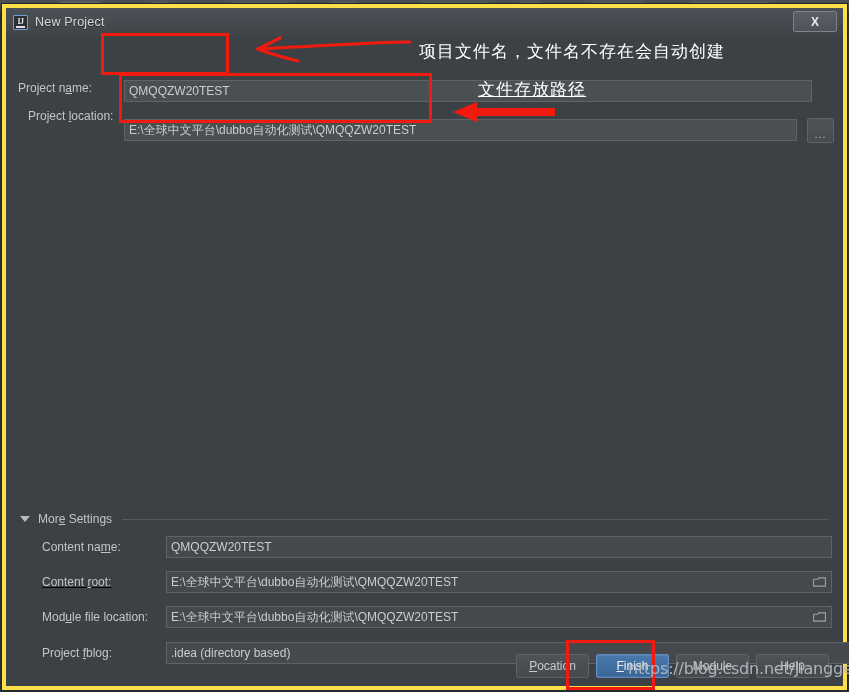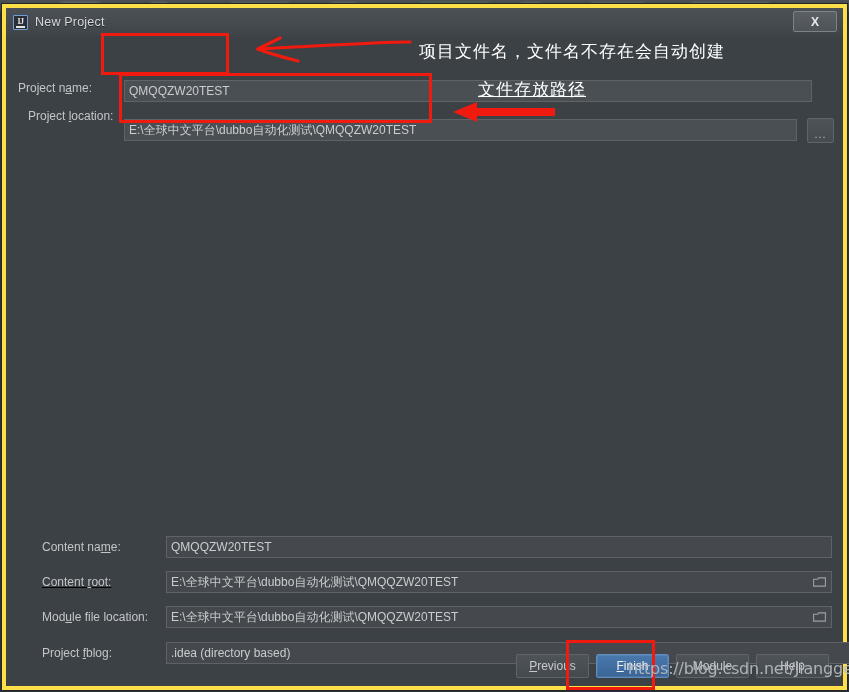--- a/index.html
+++ b/index.html
@@ -224,20 +224,25 @@
     <div class="row" style="left:22px; top:73px;">
       <div class="field-label" style="width:100px;"><span>Project </span><u>l</u><span>ocation:</span></div>
     </div>
     <div class="textfield" style="position:absolute; left:118px; top:83px; width:673px;">
       <span>E:\全球中文平台\dubbo自动化测试\QMQQZW20TEST</span>
     </div>
     <div id="browse-button">
       <span>...</span>
     </div>
 
+    <div id="more-settings-header">
+      <div id="ms-triangle"></div>
+      <div id="ms-label">Mor<u>e</u> Settings</div>
+      <div id="ms-rule"></div>
+    </div>
 
     <div class="row" style="left:36px; top:504px;">
       <div class="field-label"><span>Content na</span><u>m</u><span>e:</span></div>
     </div>
     <div class="textfield readonly" style="position:absolute; left:160px; top:500px; width:666px;">
       <span>QMQQZW20TEST</span>
     </div>
 
     <div class="row" style="left:36px; top:539px;text-decoration:underline;">
       <div class="field-label"><span>Content </span><u>r</u><span>oot:</span></div>
@@ -264,21 +269,21 @@
     </div>
     <div class="textfield readonly" style="position:absolute; left:160px; top:606px; width:718px;">
       <span>.idea (directory based)</span>
       <div class="caret-icon"></div>
     </div>
 
     <div id="footer">
       <div class="btn">
           <span></span>
           <u>P</u>
-          <span>revious</span>
+          <span>ocation</span>
         </div>
       <div class="btn primary">
           <span></span>
           <u>F</u>
           <span>inish</span>
         </div>
       <div class="btn">Module</div>
       <div class="btn">Help</div>
     </div>
 

